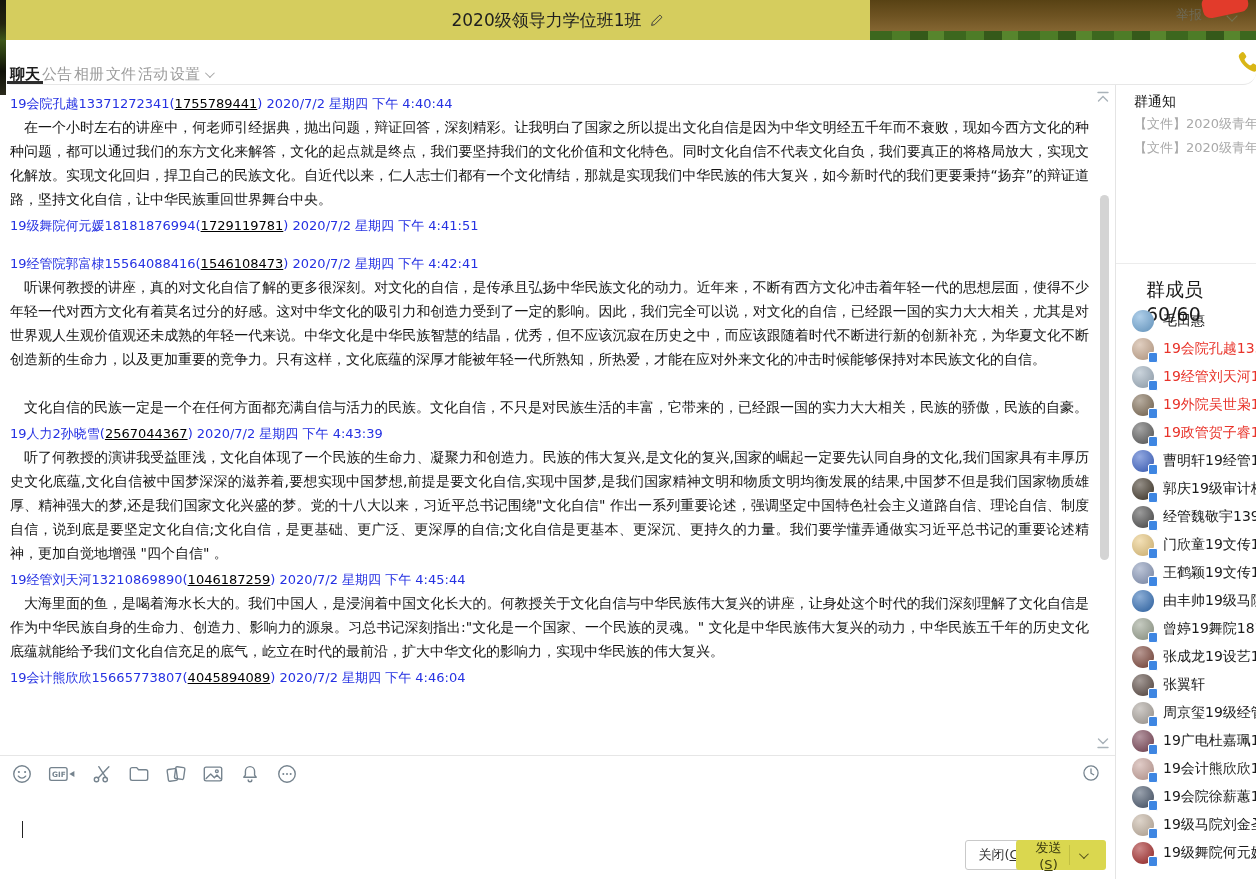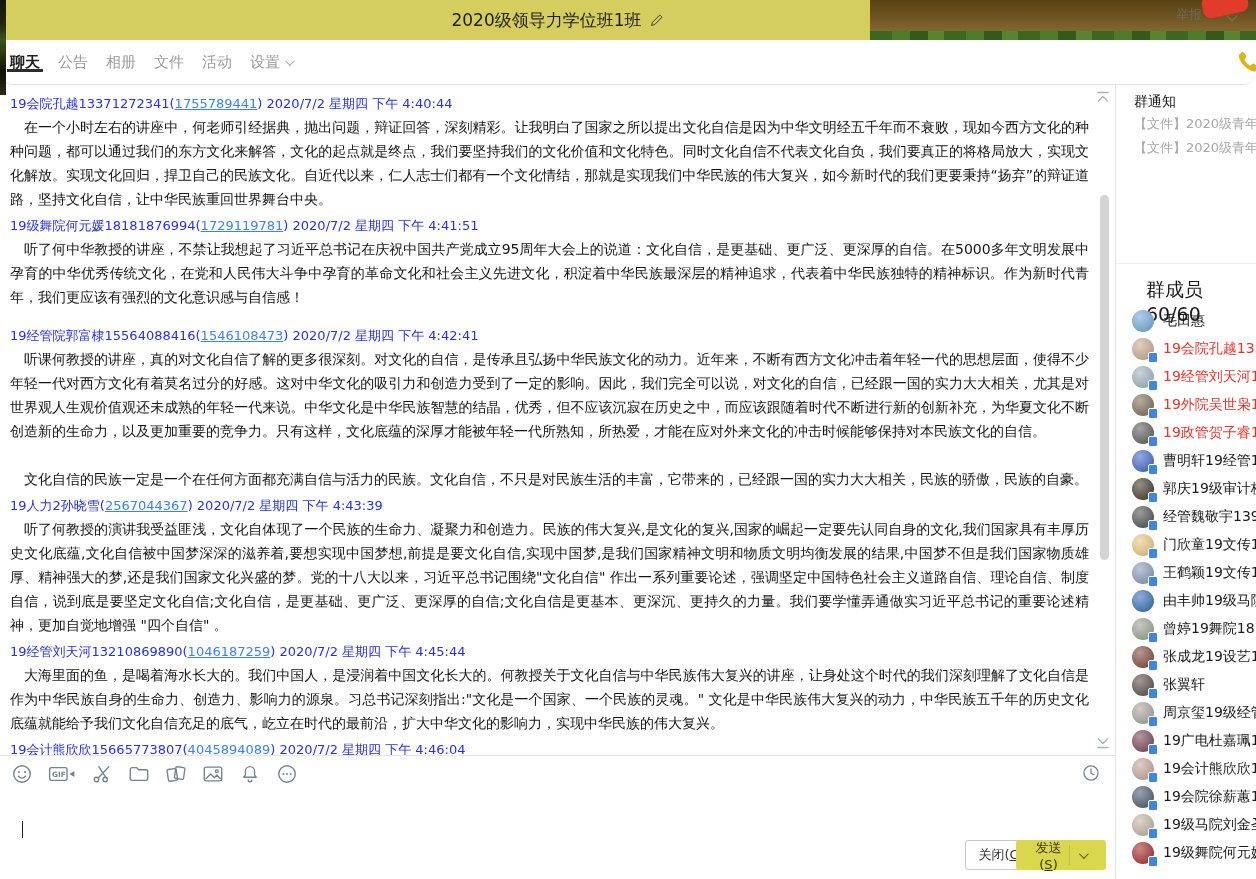--- a/index.html
+++ b/index.html
@@ -16,34 +16,34 @@
   .title-photo { position:absolute; right:0; top:0; width:386px; height:40px; overflow:hidden;
     background:linear-gradient(180deg,#584214 0%,#6e5322 40%,#846632 78%,#8a6d38 100%); }
   .title-photo .green-strip { position:absolute; left:0; right:0; bottom:0; height:9px;
     background:repeating-linear-gradient(90deg,#3c671e 0 22px,#4d7c27 22px 40px,#35591a 40px 58px,#57852d 58px 74px); }
   .red-glyph { position:absolute; right:8px; top:-7px; width:46px; height:22px; background:#e23b2b; border-radius:8px; transform:rotate(-12deg); }
   .report { position:absolute; right:54px; top:6px; font-size:13px; color:#6e6a56; }
   .report-chev { position:absolute; right:20px; top:12px; width:8px; height:8px; border-right:1.5px solid #77734f; border-bottom:1.5px solid #77734f; transform:rotate(45deg); }
 
   
   .tabbar { position:absolute; left:0; top:40px; width:1256px; height:45px; background:#fff; border-bottom:1px solid #e7e7e7;
-    display:flex; align-items:center; gap:18px; padding-left:10px;border-radius:13px; }
+    display:flex; align-items:flex-end; gap:2px; padding-left:10px;border-radius:13px; }
   .tab { position:relative; display:flex; align-items:center; gap:5px; font-size:15px; color:#9b9b9b; cursor:default; }
   .tab.active { color:#1d1d1d; font-weight:bold; }
   .tab.active::after { content:""; position:absolute; left:-3px; right:-3px; bottom:0; height:3px; background:#2d2d2d; }
   .tab .chev { width:7px; height:7px; border-right:1.4px solid #a7a7a7; border-bottom:1.4px solid #a7a7a7; transform:rotate(45deg) translateY(-2px); }
   .phone-icon { position:absolute; left:1236px; top:49px; width:26px; height:26px; }
 
   
   .chat-area { position:absolute; left:0; top:85px; width:1115px; height:670px; background:#fff; overflow:hidden; }
   .chat-inner { padding:8px 26px 0 10px; }
   .msg + .msg { margin-top:4px; }
   .msg.gap-lg { margin-top:16px; }
   .msg-head { font-size:13px; line-height:22px; color:#2531e2; white-space:nowrap; }
-  .msg-head a.qq { color:#3b82f6; text-decoration:underline; cursor:pointer; }
+  .msg-head a.qq { color:#000000; text-decoration:underline; cursor:pointer; }
   .msg-head .dt { color:#2531e2; }
   .msg p { font-size:14px; line-height:24px; color:#151515; text-indent:1em; text-align:justify; }
   .msg p + p { margin-top:24px; }
 
   
   .scroll-btn { position:absolute; width:18px; height:14px; z-index:5; }
   .scroll-thumb { position:absolute; left:1100px; top:195px; width:9px; height:365px; background:#d4d4d4; border-radius:5px; z-index:5; }
 
   
   .composer { position:absolute; left:0; top:755px; width:1115px; height:124px; background:#fff; border-top:1px solid #e6e6e6; }
@@ -129,21 +129,20 @@
   </div>
 
   <div class="chat-area">
     <div class="chat-inner">
         <div class="msg">
           <div class="msg-head"><span>19会院孔越13371272341</span><span>(</span><a class="qq">1755789441</a><span>) </span><span class="dt">2020/7/2 星期四 下午 4:40:44</span></div>
           <p>在一个小时左右的讲座中，何老师引经据典，抛出问题，辩证回答，深刻精彩。让我明白了国家之所以提出文化自信是因为中华文明经五千年而不衰败，现如今西方文化的种种问题，都可以通过我们的东方文化来解答，文化的起点就是终点，我们要坚持我们的文化价值和文化特色。同时文化自信不代表文化自负，我们要真正的将格局放大，实现文化解放。实现文化回归，捍卫自己的民族文化。自近代以来，仁人志士们都有一个文化情结，那就是实现我们中华民族的伟大复兴，如今新时代的我们更要秉持“扬弃”的辩证道路，坚持文化自信，让中华民族重回世界舞台中央。</p>
         </div>
         <div class="msg">
           <div class="msg-head"><span>19级舞院何元媛18181876994</span><span>(</span><a class="qq">1729119781</a><span>) </span><span class="dt">2020/7/2 星期四 下午 4:41:51</span></div>
-          <p>听了何中华教授的讲座，不禁让我想起了习近平总书记在庆祝中国共产党成立95周年大会上的说道：文化自信，是更基础、更广泛、更深厚的自信。在5000多年文明发展中孕育的中华优秀传统文化，在党和人民伟大斗争中孕育的革命文化和社会主义先进文化，积淀着中华民族最深层的精神追求，代表着中华民族独特的精神标识。作为新时代青年，我们更应该有强烈的文化意识感与自信感！</p>
         </div>
         <div class="msg gap-lg">
           <div class="msg-head"><span>19经管院郭富棣15564088416</span><span>(</span><a class="qq">1546108473</a><span>) </span><span class="dt">2020/7/2 星期四 下午 4:42:41</span></div>
           <p>听课何教授的讲座，真的对文化自信了解的更多很深刻。对文化的自信，是传承且弘扬中华民族文化的动力。近年来，不断有西方文化冲击着年轻一代的思想层面，使得不少年轻一代对西方文化有着莫名过分的好感。这对中华文化的吸引力和创造力受到了一定的影响。因此，我们完全可以说，对文化的自信，已经跟一国的实力大大相关，尤其是对世界观人生观价值观还未成熟的年轻一代来说。中华文化是中华民族智慧的结晶，优秀，但不应该沉寂在历史之中，而应该跟随着时代不断进行新的创新补充，为华夏文化不断创造新的生命力，以及更加重要的竞争力。只有这样，文化底蕴的深厚才能被年轻一代所熟知，所热爱，才能在应对外来文化的冲击时候能够保持对本民族文化的自信。</p>
           <p>文化自信的民族一定是一个在任何方面都充满自信与活力的民族。文化自信，不只是对民族生活的丰富，它带来的，已经跟一国的实力大大相关，民族的骄傲，民族的自豪。</p>
         </div>
         <div class="msg">
           <div class="msg-head"><span>19人力2孙晓雪</span><span>(</span><a class="qq">2567044367</a><span>) </span><span class="dt">2020/7/2 星期四 下午 4:43:39</span></div>
           <p>听了何教授的演讲我受益匪浅，文化自体现了一个民族的生命力、凝聚力和创造力。民族的伟大复兴,是文化的复兴,国家的崛起一定要先认同自身的文化,我们国家具有丰厚历史文化底蕴,文化自信被中国梦深深的滋养着,要想实现中国梦想,前提是要文化自信,实现中国梦,是我们国家精神文明和物质文明均衡发展的结果,中国梦不但是我们国家物质雄厚、精神强大的梦,还是我们国家文化兴盛的梦。党的十八大以来，习近平总书记围绕"文化自信" 作出一系列重要论述，强调坚定中国特色社会主义道路自信、理论自信、制度自信，说到底是要坚定文化自信;文化自信，是更基础、更广泛、更深厚的自信;文化自信是更基本、更深沉、更持久的力量。我们要学懂弄通做实习近平总书记的重要论述精神，更加自觉地增强 "四个自信" 。</p>
         </div>

